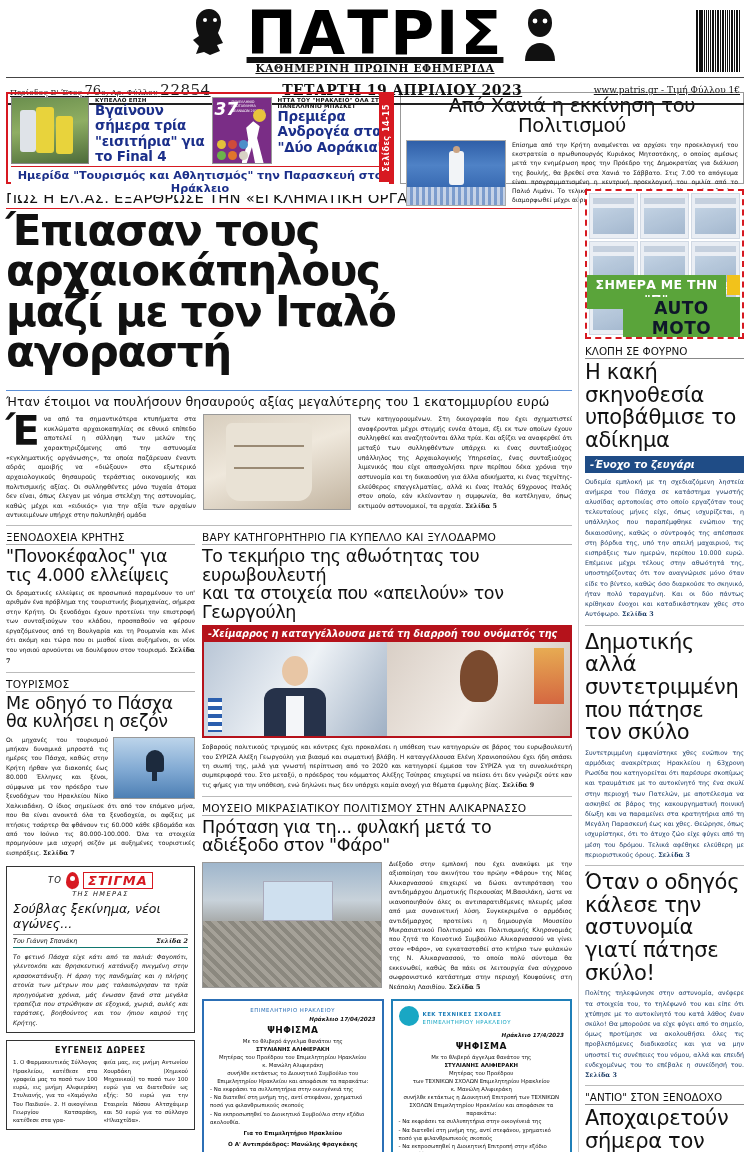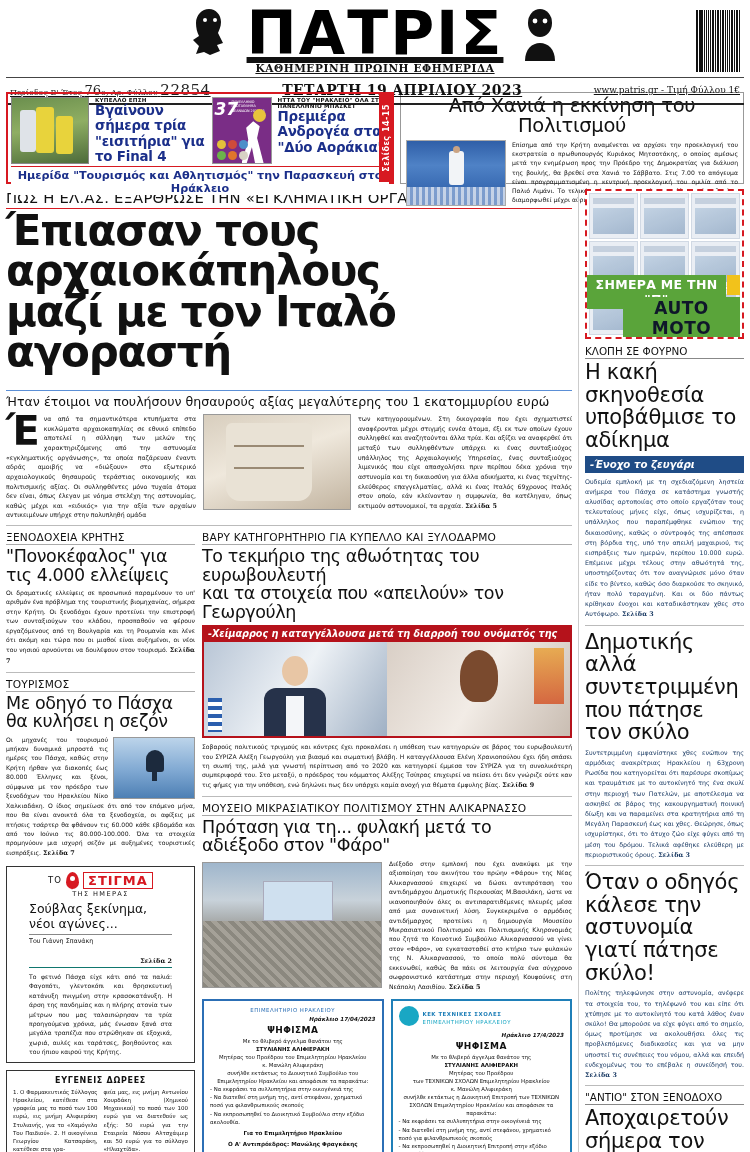--- a/index.html
+++ b/index.html
@@ -123,21 +123,21 @@
   }
   .lead-photo {
     width:148px; height:96px; border:1px solid #999; overflow:hidden;
     background:linear-gradient(150deg,#cfc3b2 0%,#e6ded2 40%,#b9a territorial 100%);
     position:relative;
   }
   .lead-photo.vase { background:linear-gradient(160deg,#d8cebe,#efe8dc 45%,#c2b4a0); }
   .lead-photo .vshape{position:absolute;left:22px;top:8px;width:86px;height:78px;background:#e9e2d5;border:2px solid #b5a headers;border-radius:6px 6px 14px 14px;}
   .lead-photo .vline{position:absolute;background:#9a8a74;height:2px;}
   .lead-c3 { flex:1; font-size:6.2px; line-height:1.55; text-align:justify;}
-  .pg { font-weight:bold; font-size:6.4px; font-family:"DejaVu Serif","Liberation Serif",serif;margin-top:20px;}
+  .pg { font-weight:bold; font-size:6.4px; font-family:"DejaVu Serif","Liberation Serif",serif;}
   hr.sep { border:0; border-top:1px solid #bbb; margin:5px 0; }
 
   .sec-kicker {
     font-size:10.6px; letter-spacing:.2px; border-bottom:1px solid #aaa;
     padding-bottom:1px; margin-bottom:2px;
   }
   .sec-title { font-size:17.5px; line-height:1.06; letter-spacing:-.4px; }
   .sec-body { font-size:6.1px; line-height:1.55; text-align:justify; margin-top:4px; }
   .right-body { font-size:6.3px; line-height:1.62; text-align:justify; margin-top:4px; color:#1a3a63;}
 
@@ -206,21 +206,21 @@
   .res-logo .circ { width:22px;height:22px;border-radius:50%;margin:0 auto;background:radial-gradient(circle,#e86ea6 0 30%,#fff 30% 45%,#c84f90 45%);}
   .res-logo .circ2 { width:20px;height:20px;border-radius:50%;background:#19a7c4;display:inline-block;}
   .res-org { font-size:5.4px; color:#2c6fb5; letter-spacing:.5px; text-align:center; margin-top:1px; line-height:1.3;}
   .res-date { font-size:5.6px; font-weight:bold; font-style:italic; text-align:right; margin-top:2px;}
   .res-title { text-align:center; font-weight:bold; font-size:9px; margin:3px 0 2px; letter-spacing:.4px;}
   .res-txt { font-size:5.4px; line-height:1.5; text-align:center; }
   .res-txt.l { text-align:left; }
   .res-sign { text-align:center; font-weight:bold; font-size:5.6px; margin-top:3px; line-height:1.5;}
 
   
-  .stigma { border:1px solid #333; padding:5px 22px; margin-top:7px; }
+  .stigma { border:1px solid #333; padding:5px 6px; margin-top:7px;font-style:italic; }
   .stigma-head { display:flex; align-items:center; justify-content:center; gap:4px; }
   .stigma-head .to { font-size:8.5px; letter-spacing:1px;}
   .pin { width:13px;height:17px;background:#d71921;border-radius:50% 50% 50% 50%/60% 60% 40% 40%; position:relative;}
   .pin::after{content:"";position:absolute;left:4px;top:4px;width:5px;height:5px;border-radius:50%;background:#fff;}
   .pin::before{content:"";position:absolute;left:4.2px;top:12px;border-left:2.3px solid transparent;border-right:2.3px solid transparent;border-top:6px solid #d71921;}
   .stigma-word { border:1.5px solid #d71921; color:#d71921; font-weight:bold; font-size:13px; padding:0 4px; letter-spacing:1px;}
   .stigma-sub { text-align:center; font-size:6.6px; letter-spacing:1.4px; margin-top:1px;}
   .stigma-title { font-size:12.5px; text-align:left; margin-top:3px;}
   .stigma-by { display:flex; justify-content:space-between; font-size:6.4px;
     border-top:1px solid #888; border-bottom:1px solid #0f766e; padding:2px 0; margin-top:3px;text-align:center;}

